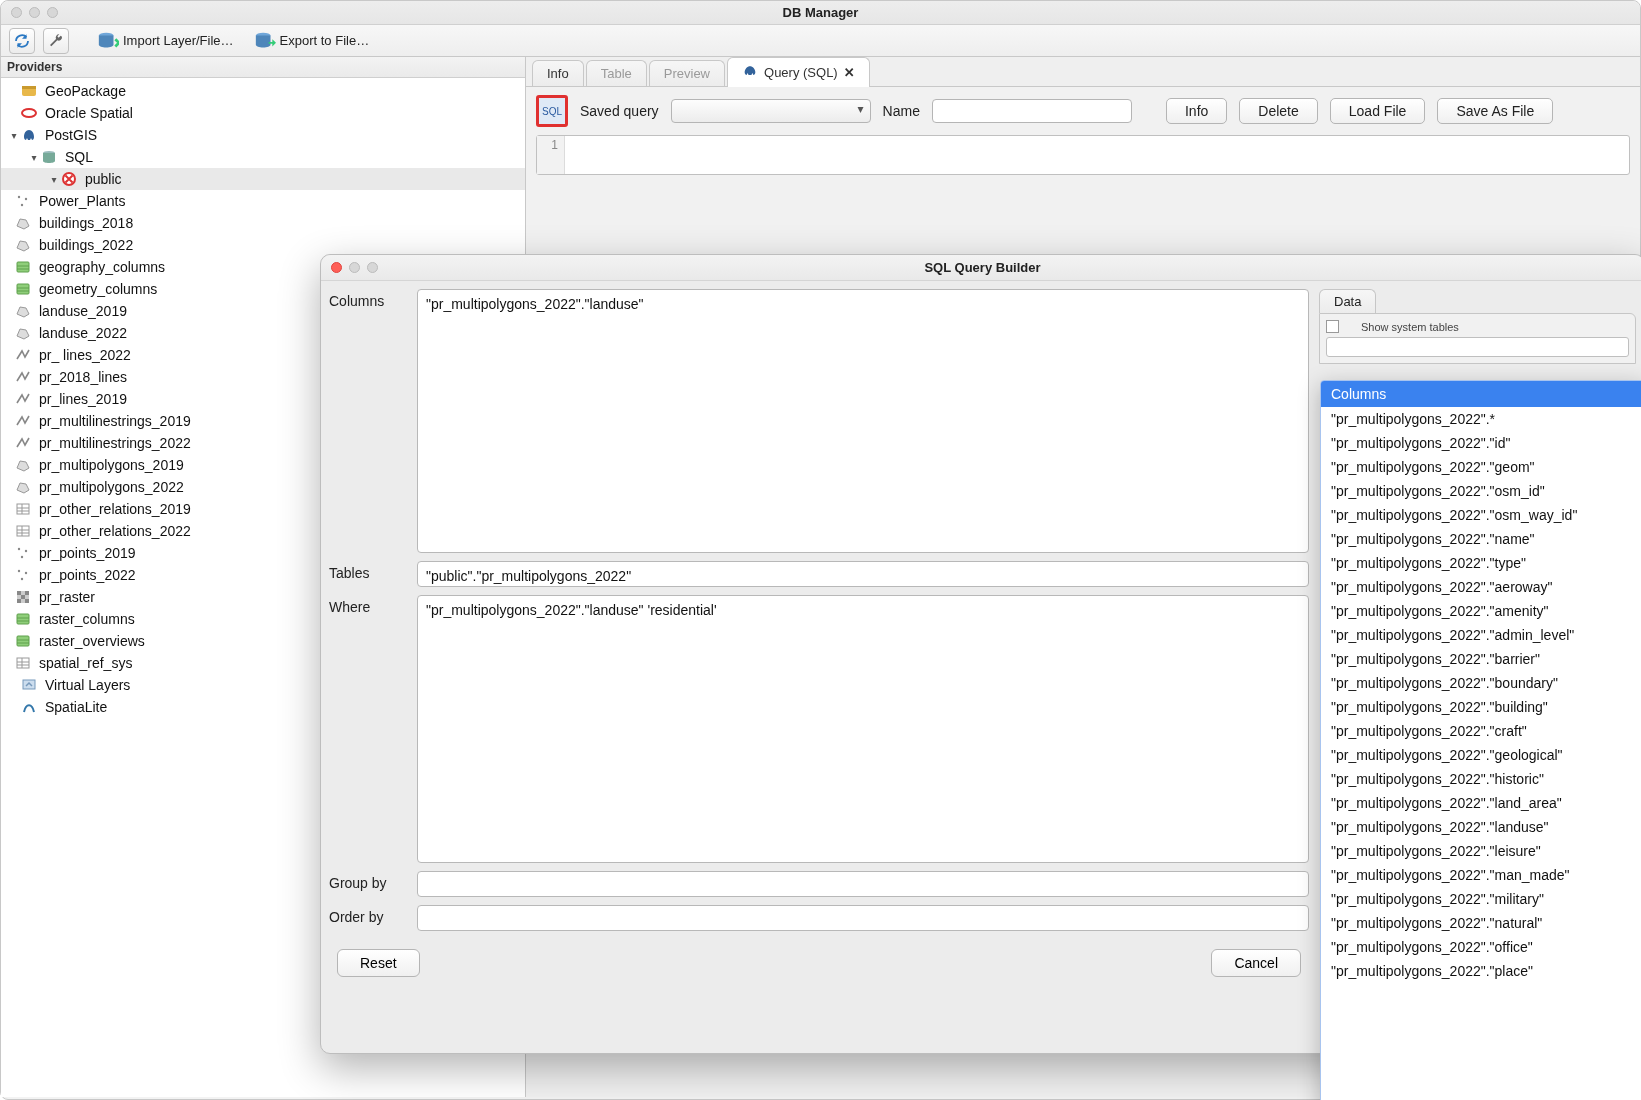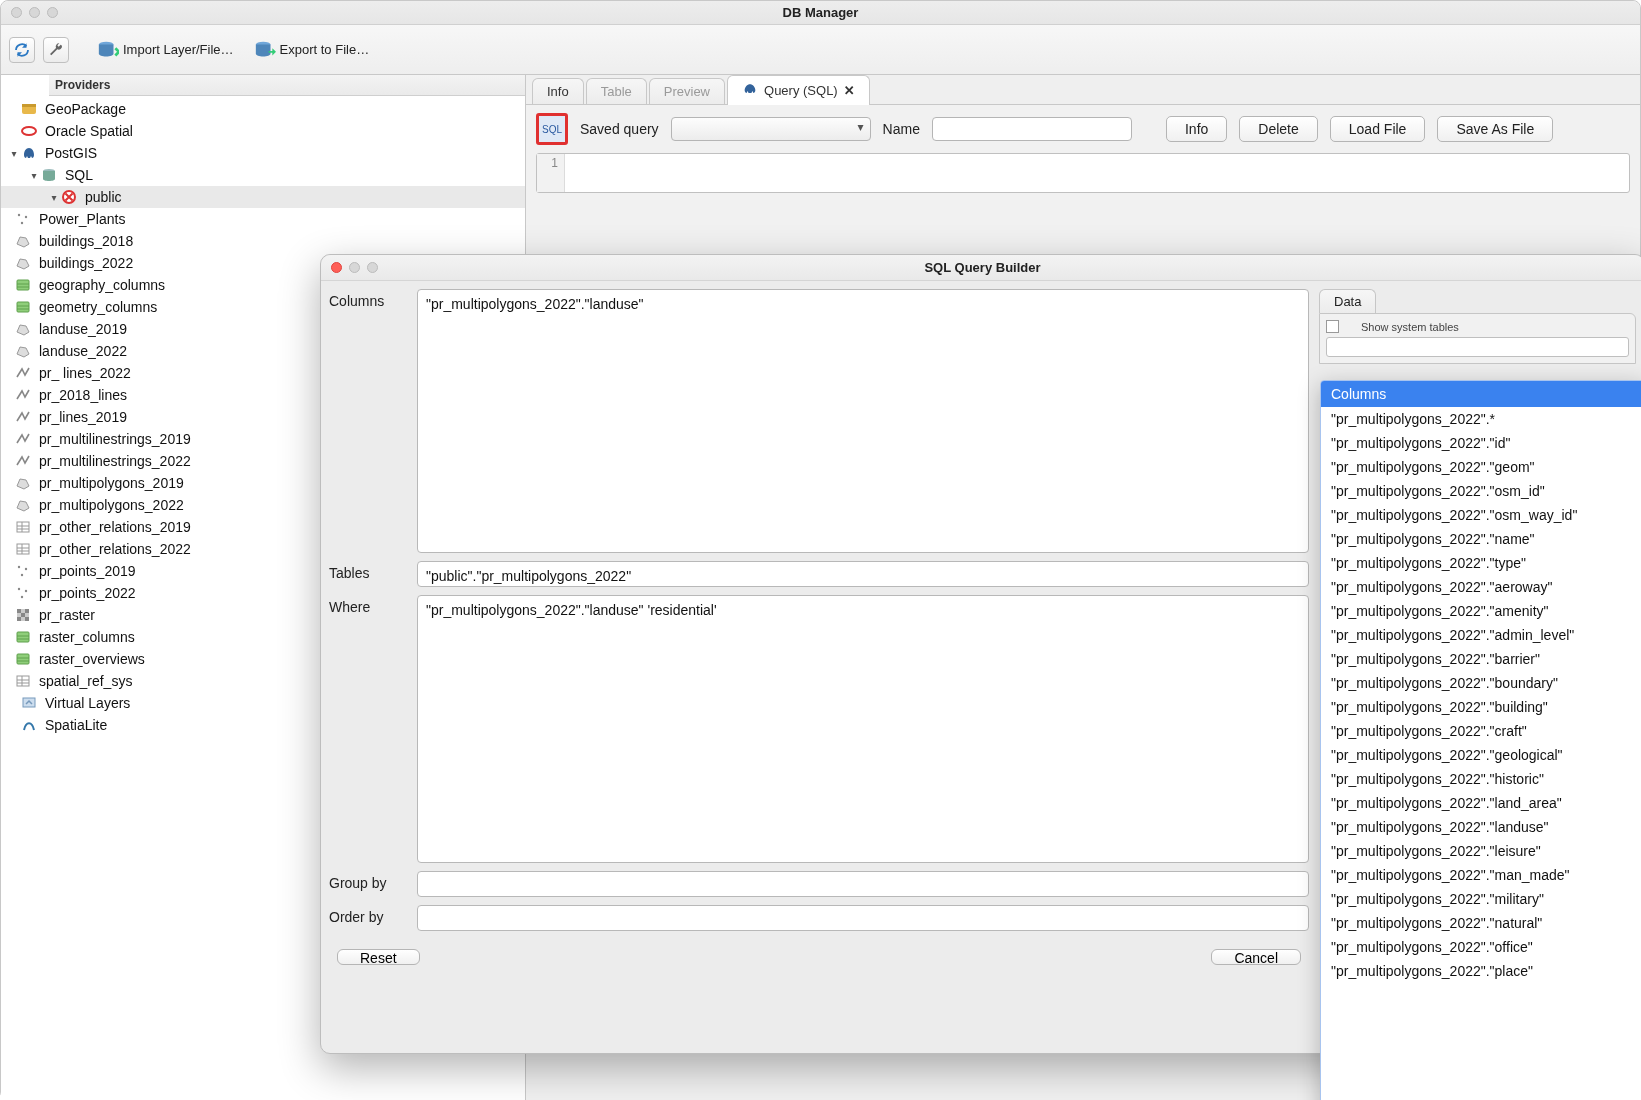--- a/index.html
+++ b/index.html
@@ -15,32 +15,32 @@
   height: 24px; background: linear-gradient(#ededed,#e6e6e6);
   border-bottom: 1px solid #d0d0d0; display:flex; align-items:center;
   border-top-left-radius:8px; border-top-right-radius:8px;
   position:relative;
 }
 .traffic { display:flex; gap:7px; padding-left:10px; }
 .tl { width:11px; height:11px; border-radius:50%; background:#d7d7d7; border:1px solid #bcbcbc; }
 .titlebar .title { position:absolute; left:0; right:0; text-align:center; font-weight:700; font-size:13px; color:#222; pointer-events:none; }
 
 .toolbar {
-  height:50px; background:linear-gradient(#f7f7f7,#eeeeee); border-bottom:1px solid #c8c8c8;
+  height:32px; background:linear-gradient(#f7f7f7,#eeeeee); border-bottom:1px solid #c8c8c8;
   display:flex; align-items:center; gap:8px; padding:0 8px;
 }
 .tb-btn { width:26px; height:26px; border:1px solid #c0c0c0; border-radius:4px; background:linear-gradient(#ffffff,#ececec); display:flex; align-items:center; justify-content:center; }
 .tb-item { display:flex; align-items:center; gap:4px; font-size:13px; color:#222; padding:0 6px; }
 .db-icon { width:22px; height:22px; display:inline-flex; align-items:center; justify-content:center; }
 
 .content { display:flex; height:calc(100% - 58px); }
 
 
 .left { width:525px; border-right:1px solid #c8c8c8; background:#fff; display:flex; flex-direction:column; }
-.left-hd { font-size:12px; font-weight:600; color:#333; background:linear-gradient(#f3f3f3,#eaeaea); padding:3px 6px; border-bottom:1px solid #cfcfcf;margin-left:48px; }
+.left-hd { font-size:12px; font-weight:600; color:#333; background:linear-gradient(#f3f3f3,#eaeaea); padding:3px 6px; border-bottom:1px solid #cfcfcf; }
 .tree { flex:1; overflow:auto; font-size:14px; color:#111; padding-top:2px; }
 .node { display:flex; align-items:center; height:22px; white-space:nowrap; }
 .node .tw { width:14px; text-align:center; color:#555; font-size:10px; }
 .node .lbl { padding-left:2px; }
 .icon-sq { width:16px; height:16px; margin-right:6px; display:inline-flex; align-items:center; justify-content:center; }
 .icon-sq svg { width:16px; height:16px; }
 .sel { background:#e9e9e9; }
 .ind0{padding-left:6px}.ind1{padding-left:26px}.ind2{padding-left:46px}.ind3{}
 
 
@@ -81,21 +81,21 @@
 .dtl.red{background:#ff5f57;border:1px solid #e04540}
 .dtl.gr{background:#d7d7d7;border:1px solid #bcbcbc}
 
 .dlg-body { flex:1; display:flex; padding:8px 8px 0 8px; gap:0; overflow:hidden; }
 .dlg-left { width:980px; display:flex; flex-direction:column; gap:8px; }
 .row { display:flex; gap:10px; align-items:flex-start; }
 .row > label { width:78px; font-size:14px; color:#222; padding-top:4px; }
 .txta { flex:1; border:1px solid #b8b8b8; border-radius:4px; background:#fff; font-size:14px; color:#111; padding:6px 8px; }
 .h-cols { height:264px; } .h-tables{height:26px;} .h-where{height:268px;} .h-small{height:26px;}
 .dlg-foot { display:flex; justify-content:space-between; padding:10px 8px 12px 8px; }
-.dlg-btn { height:16px; padding:0 22px; border:1px solid #b5b5b5; border-radius:6px; background:linear-gradient(#ffffff,#f0f0f0); font-size:14px; }
+.dlg-btn { height:28px; padding:0 22px; border:1px solid #b5b5b5; border-radius:6px; background:linear-gradient(#ffffff,#f0f0f0); font-size:14px; }
 
 .dlg-right { flex:1; padding-left:10px; display:flex; flex-direction:column; }
 .data-tab { display:flex; }
 .data-tab .t { padding:4px 14px; font-size:13px; color:#222; border:1px solid #c6c6c6; border-bottom:none; border-top-left-radius:6px; border-top-right-radius:6px; background:linear-gradient(#f6f6f6,#ececec);}
 .data-panel { border:1px solid #c6c6c6; background:#f1f1f1; padding:6px; border-radius:0 6px 0 0; }
 .chk { display:flex; align-items:flex-end; gap:22px; font-size:11px; color:#444; }
 .chk .box { width:13px; height:13px; border:1px solid #999; background:#fff; }
 .search { margin-top:4px; height:20px; border:1px solid #bfbfbf; background:#fff; border-radius:3px; }
 
 .col-pop {

